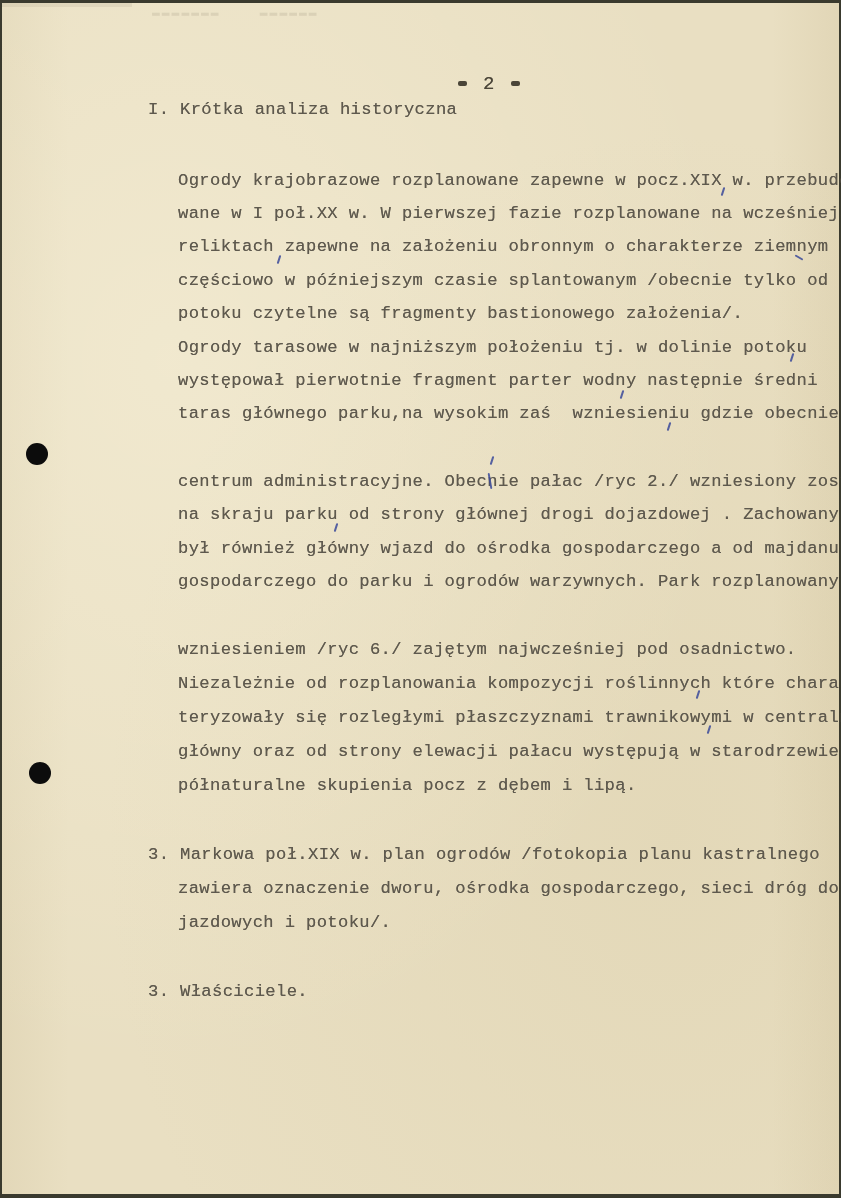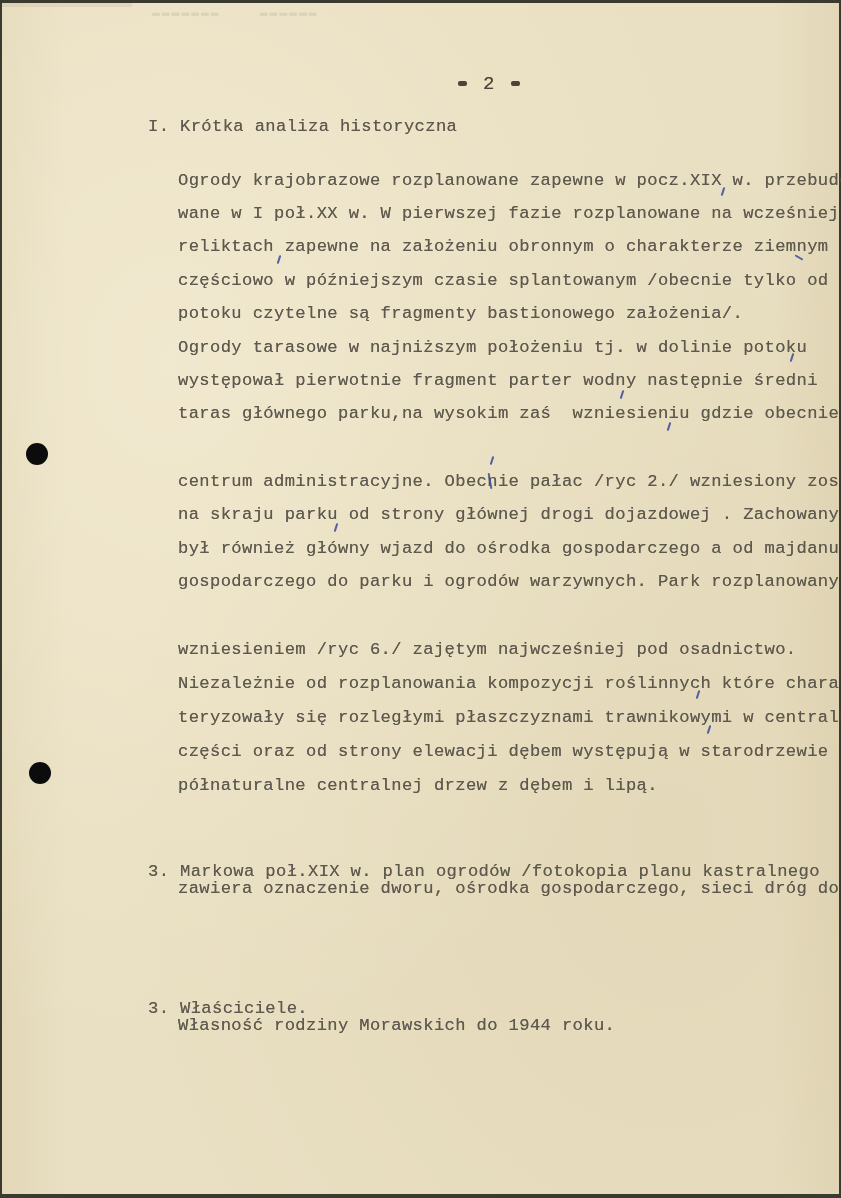--- a/index.html
+++ b/index.html
@@ -26,21 +26,21 @@
     background: #0c0c0c;
   }
   .hole1 { left: 24px; top: 440px; }
   .hole2 { left: 27px; top: 759px; }
   .typed {
     position: absolute; color: #5e594e; font-size: 17.2px; white-space: pre;
     letter-spacing: 0.35px; text-shadow: 0 0 0.4px rgba(60,55,45,0.6);
   }
   .pagenum { left: 393px; top: 48px; font-size: 19px; color: #4a4538; }
   .dash { display: inline-block; width: 9px; height: 5px; background: #4a4538; border-radius: 2px; vertical-align: middle; margin: 0 16px; }
-  .heading { left: 146px; margin-top: 17px; }
+  .heading { left: 146px; }
   .body-line { left: 176px; }
   .ink {
     position: absolute; width: 2px; height: 9px; background: #3b4a9a;
     transform: rotate(18deg); border-radius: 1px; opacity: 0.85;
   }
 </style>
 </head>
 <body>
 
 <div class="page">
@@ -64,28 +64,28 @@
   <div class="typed body-line" style="top:335px">Ogrody tarasowe w najniższym położeniu tj. w dolinie potoku</div>
   <div class="typed body-line" style="top:401px">taras głównego parku,na wysokim zaś  wzniesieniu gdzie obecnie</div>
   <div class="typed body-line" style="top:368px">występował pierwotnie fragment parter wodny następnie średni</div>
   <div class="typed body-line" style="top:469px">centrum administracyjne. Obecnie pałac /ryc 2./ wzniesiony został</div>
   <div class="typed body-line" style="top:536px">był również główny wjazd do ośrodka gospodarczego a od majdanu</div>
   <div class="typed body-line" style="top:502px">na skraju parku od strony głównej drogi dojazdowej . Zachowany</div>
   <div class="typed body-line" style="top:569px">gospodarczego do parku i ogrodów warzywnych. Park rozplanowany</div>
   <div class="typed body-line" style="top:637px">wzniesieniem /ryc 6./ zajętym najwcześniej pod osadnictwo.</div>
   <div class="typed body-line" style="top:671px">Niezależnie od rozplanowania kompozycji roślinnych które charak-</div>
   <div class="typed body-line" style="top:705px">teryzowały się rozległymi płaszczyznami trawnikowymi w centralnej</div>
-  <div class="typed body-line" style="top:739px">części oraz od strony elewacji dębem występują w starodrzewie</div>
-  <div class="typed body-line" style="top:773px">półnaturalne centralnej drzew z dębem i lipą.</div>
+  <div class="typed body-line" style="top:739px">główny oraz od strony elewacji pałacu występują w starodrzewie</div>
+  <div class="typed body-line" style="top:773px">półnaturalne skupienia pocz z dębem i lipą.</div>
 
   <div class="typed heading" style="top:842px">3. Markowa poł.XIX w. plan ogrodów /fotokopia planu kastralnego</div>
   <div class="typed body-line" style="top:876px">zawiera oznaczenie dworu, ośrodka gospodarczego, sieci dróg do-</div>
+  <div class="typed body-line" style="top:910px">jazdowych i potoku/.</div>
 
   <div class="typed heading" style="top:979px">3. Właściciele.</div>
-  <div class="typed body-line" style="top:1013px">Własność rodziny Morawskich do 1944 roku.</div>
 
   <div class="ink" style="left:720px;top:184px"></div>
   <div class="ink" style="left:276px;top:252px"></div>
   <div class="ink" style="left:796px;top:250px;transform:rotate(-60deg)"></div>
   <div class="ink" style="left:789px;top:350px"></div>
   <div class="ink" style="left:619px;top:387px"></div>
   <div class="ink" style="left:666px;top:419px"></div>
   <div class="ink" style="left:489px;top:453px"></div>
   <div class="ink" style="left:487px;top:470px;height:16px;transform:rotate(-10deg)"></div>
   <div class="ink" style="left:333px;top:520px"></div>

